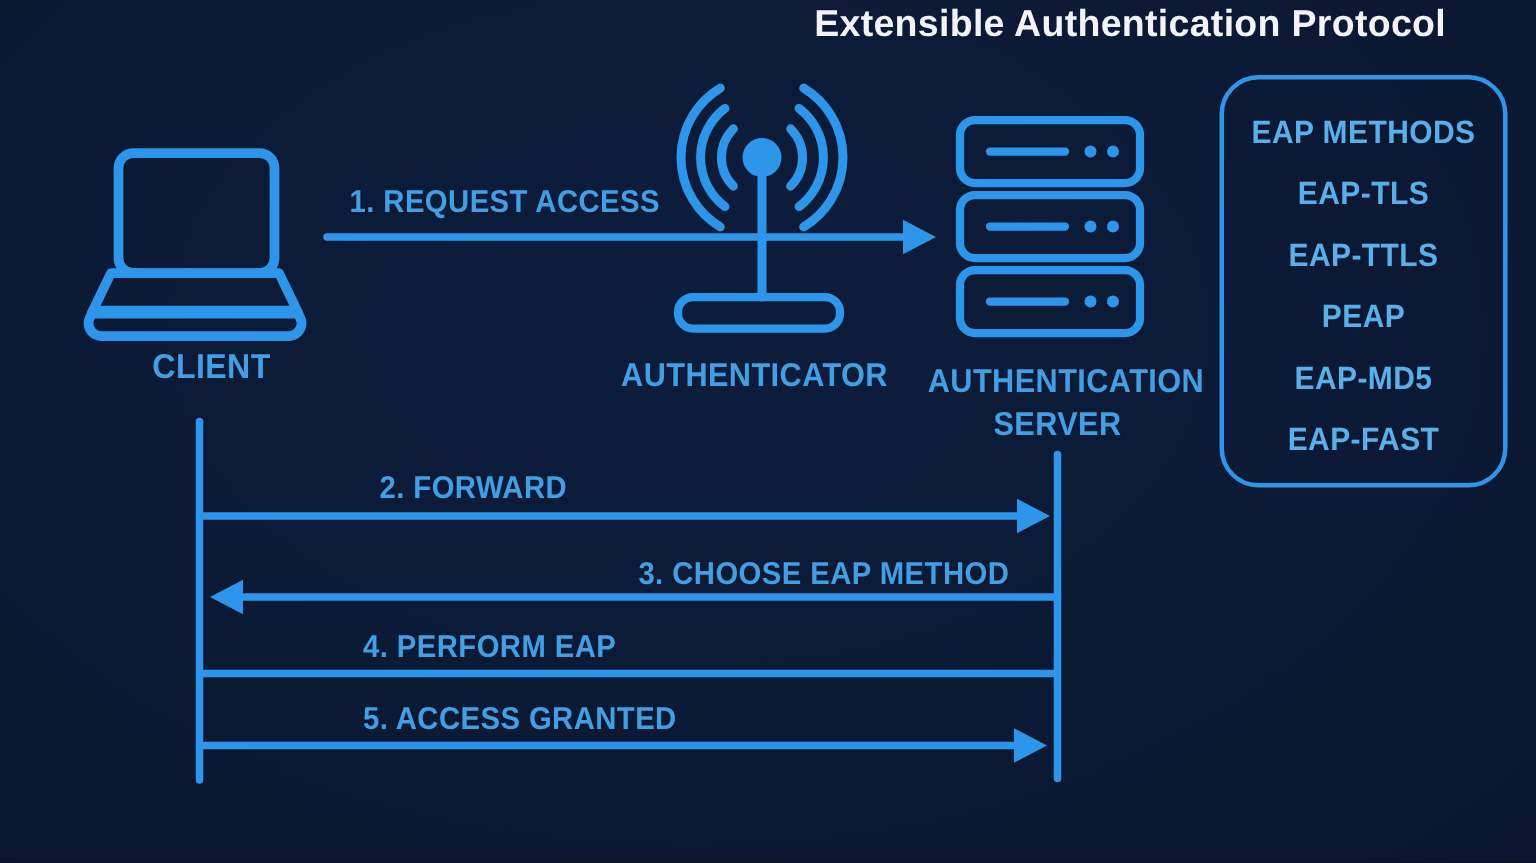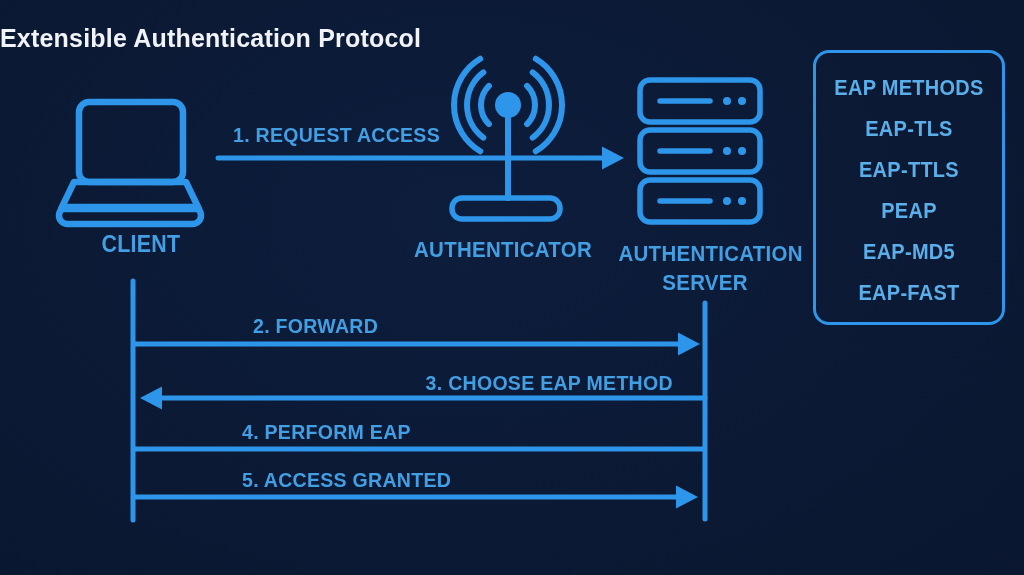--- a/index.html
+++ b/index.html
@@ -2,36 +2,36 @@
 <html><head>
 <meta charset="utf-8">
 <style>
   html,body{margin:0;padding:0;background:#04101f;}
   .stage{
     position:relative;width:1024px;height:575px;overflow:hidden;
     background:radial-gradient(130% 150% at 45% 38%, #0d1d3c 0%, #0a1730 55%, #081227 100%);
     font-family:"Liberation Sans", sans-serif;
   }
   .title{
-    position:absolute;top:24px;left:0;width:964px;text-align:left;
+    position:absolute;top:2px;left:0;width:964px;text-align:right;
     color:#f1f3f7;font-size:25px;font-weight:bold;letter-spacing:.2px;
   }
   .overlay{position:absolute;left:0;top:0;z-index:1;overflow:visible;}
   .icon-svg{position:absolute;z-index:1;overflow:visible;}
   .lbl{
     position:absolute;z-index:2;color:#439fe3;font-weight:bold;white-space:nowrap;
     transform:scaleX(.93);transform-origin:left center;letter-spacing:.3px;line-height:1;
   }
   .lbl.centered{text-align:center;transform-origin:center center;white-space:normal;}
   .lbl.right{text-align:right;transform-origin:right center;}
   .node-label{font-size:23px;}
   .step-label{font-size:21px;}
   .eap-panel{
     position:absolute;left:813px;top:50px;width:192px;height:275px;z-index:2;
-    border:3.5px solid #2e96ea;border-radius:16px;box-sizing:border-box;
+    border:3.5px solid #2e96ea;border-radius:26px;box-sizing:border-box;
     color:#5aafea;font-weight:bold;text-align:center;
   }
   .eap-heading{margin-top:23px;font-size:21.5px;letter-spacing:.3px;transform:scaleX(.93);}
   .eap-item{margin-top:16px;font-size:21.5px;letter-spacing:.3px;transform:scaleX(.93);}
   .eap-item:first-of-type{margin-top:21px;}
 </style>
 </head>
 <body>
 
 <div class="stage">

